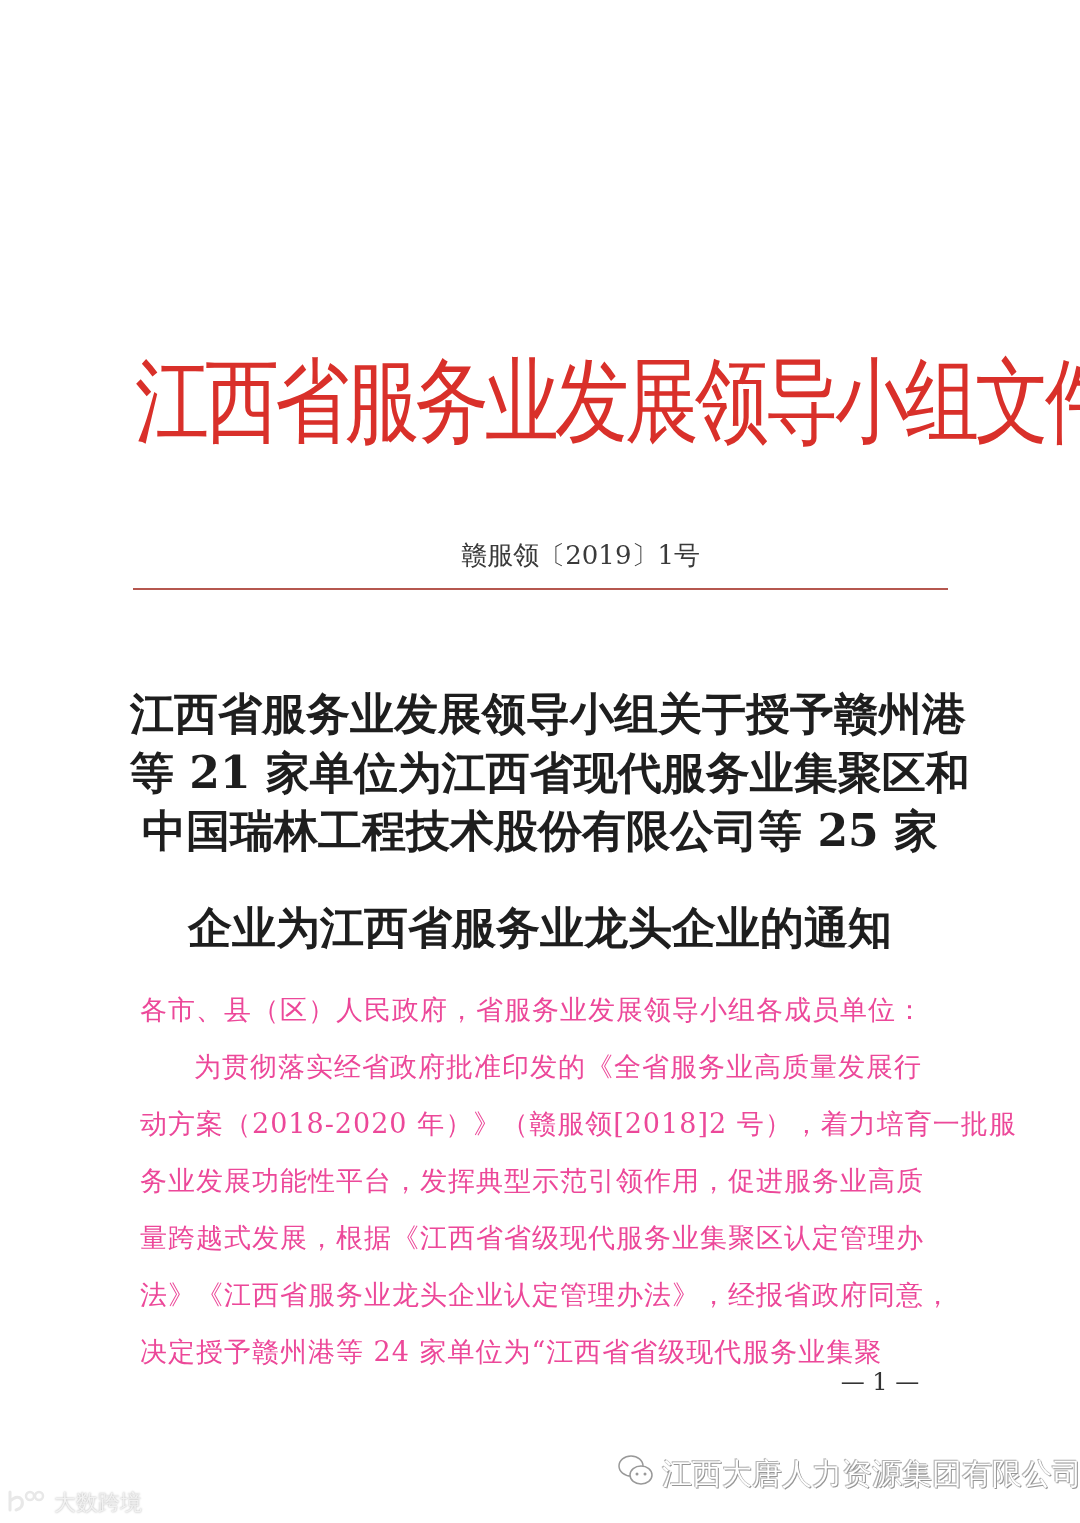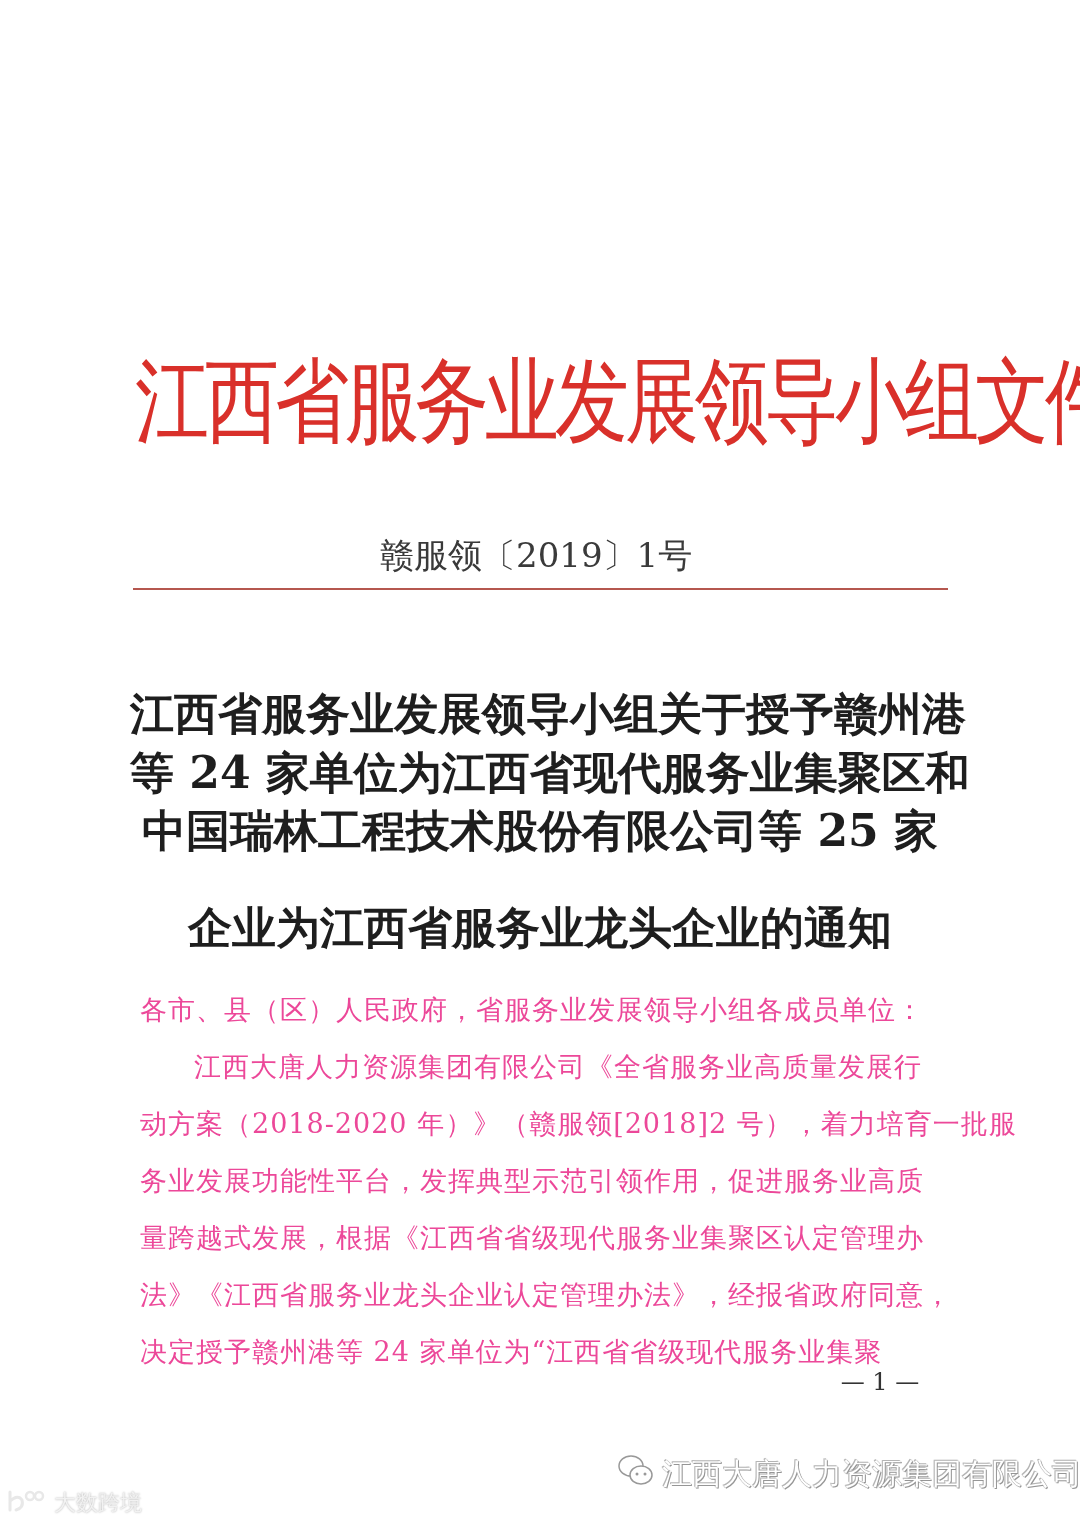--- a/index.html
+++ b/index.html
@@ -19,21 +19,21 @@
       font-size: 74px;
       line-height: 110px;
       text-align: center;
       letter-spacing: -4px;
       white-space: nowrap;
       transform: scaleY(1.25);
       transform-origin: center;
     }
     .docno {
       left: 380px; top: 530px; width: 320px; height: 50px;
-      text-align: left; font-size: 34px; line-height: 50px;
+      text-align: right; font-size: 26px; line-height: 50px;
       color: #3a3a3a; white-space: nowrap;
     }
     .redline {
       left: 133px; top: 588px; width: 815px; height: 2px;
       background: #b5574f;
     }
     .title-line {
       left: 130px; width: 820px; height: 55px;
       text-align: center; font-size: 44px; font-weight: bold;
       line-height: 55px; color: #1e1e1e; white-space: nowrap;
@@ -68,26 +68,26 @@
 </head>
 <body>
 
 <div class="abs masthead">江西省服务业发展领导小组文件</div>
 
 <div class="abs docno">赣服领〔2019〕1号</div>
 
 <div class="abs redline"></div>
 
 <div class="abs title-line" style="top:686px">江西省服务业发展领导小组关于授予赣州港</div>
-<div class="abs title-line" style="top:745px">等 24 家单位为江西省现代服务业集聚区和</div>
+<div class="abs title-line" style="top:745px">等 21 家单位为江西省现代服务业集聚区和</div>
 <div class="abs title-line" style="top:803px">中国瑞林工程技术股份有限公司等 25 家</div>
 <div class="abs title-line" style="top:900px">企业为江西省服务业龙头企业的通知</div>
 
 <div class="abs body-line" style="top:985px">各市、县（区）人民政府，省服务业发展领导小组各成员单位：</div>
-<div class="abs body-line indent" style="top:1042px; width:756px;">江西大唐人力资源集团有限公司《全省服务业高质量发展行</div>
+<div class="abs body-line indent" style="top:1042px; width:756px;">为贯彻落实经省政府批准印发的《全省服务业高质量发展行</div>
 <div class="abs body-line" style="top:1099px">动方案（2018-2020 年）》（赣服领[2018]2 号），着力培育一批服</div>
 <div class="abs body-line" style="top:1156px">务业发展功能性平台，发挥典型示范引领作用，促进服务业高质</div>
 <div class="abs body-line" style="top:1213px">量跨越式发展，根据《江西省省级现代服务业集聚区认定管理办</div>
 <div class="abs body-line" style="top:1270px">法》《江西省服务业龙头企业认定管理办法》，经报省政府同意，</div>
 <div class="abs body-line" style="top:1327px">决定授予赣州港等 24 家单位为“江西省省级现代服务业集聚</div>
 
 <div class="abs pageno">— 1 —</div>
 
 <div class="abs wm-right">
   <span>

